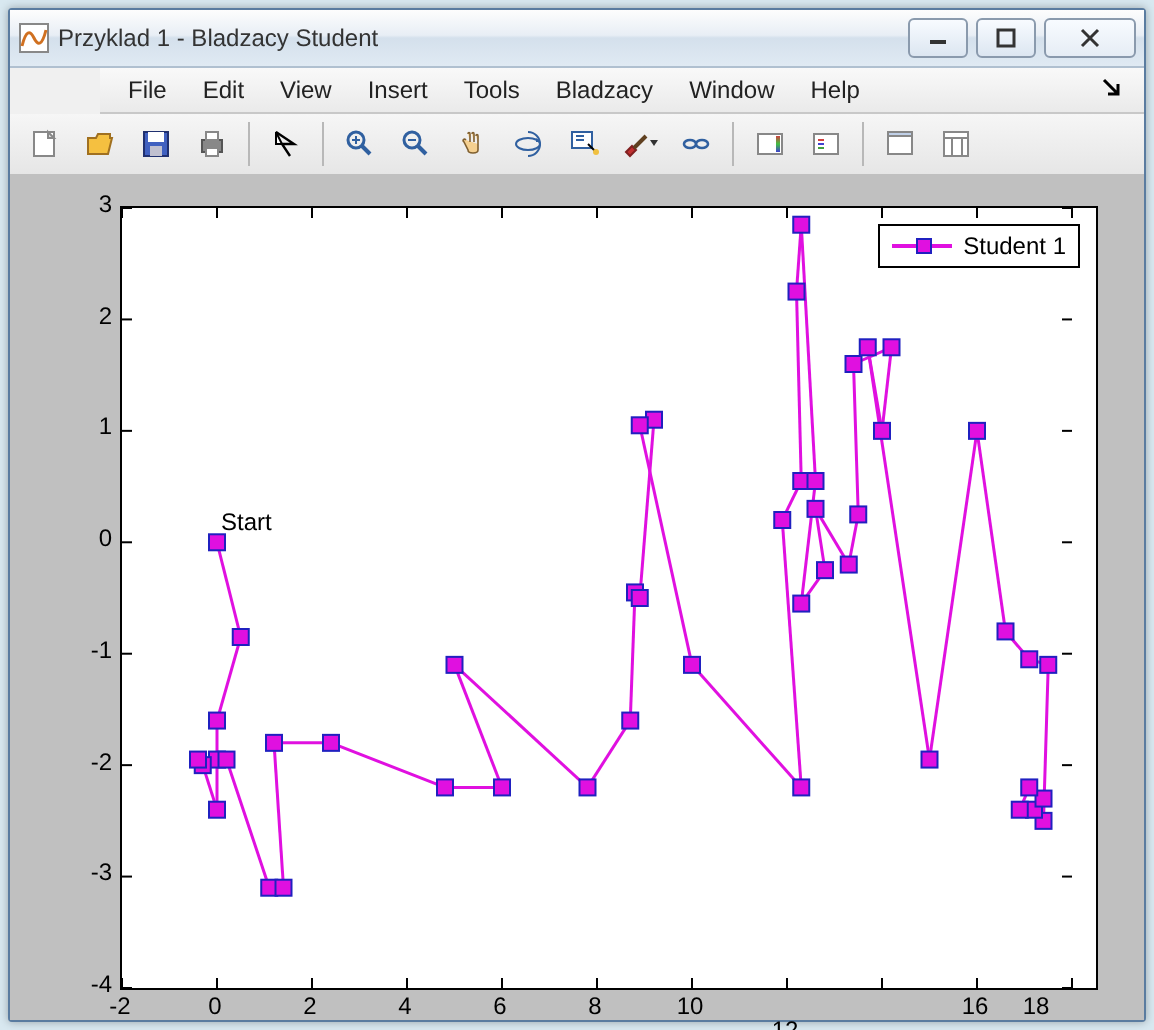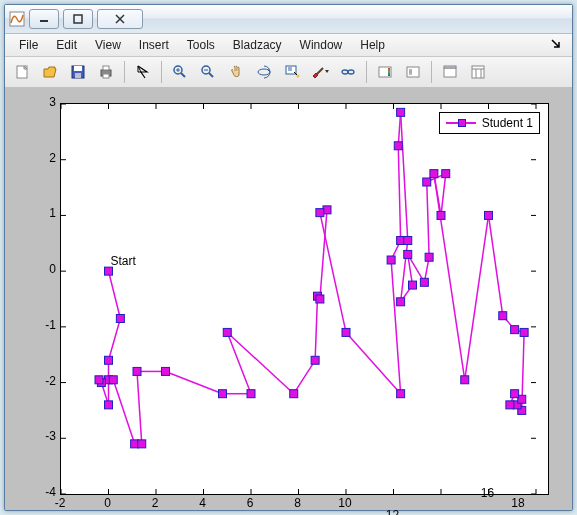--- a/index.html
+++ b/index.html
@@ -57,20 +57,21 @@
   }
   .menubar {
     height: 22px;
     background: linear-gradient(to bottom, #f9f9f9, #eaeaea);
     border-bottom: 1px solid #c8c8c8;
     display: flex;
     align-items: center;
     padding: 0 6px;
     gap: 2px;
     position: relative;
+    margin-left: 45px;
   }
   .menu-item {
     padding: 2px 8px;
     color: #222;
   }
   .menu-spacer { flex: 1; }
   .menu-right {
     padding: 0 4px;
     color: #333;
   }
@@ -162,20 +163,21 @@
 
 <div class="window">
 
   <div class="titlebar">
     <span class="app-icon">
       <svg width="16" height="16" viewBox="0 0 16 16">
         <rect x="1" y="1" width="14" height="14" fill="#fff" stroke="#888"></rect>
         <path d="M2 12 C4 4 6 4 8 8 C10 12 12 12 14 4" stroke="#d07020" fill="none" stroke-width="1.5"></path>
       </svg>
     </span>
+    <span class="title">Przyklad 1 - Bladzacy Student</span>
     <div class="win-btns">
       <div class="win-btn">
         <svg width="10" height="10">
             <line x1="1" y1="7" x2="9" y2="7" stroke="#333" stroke-width="2"></line>
           </svg>
       </div>
       <div class="win-btn">
         <svg width="10" height="10">
             <rect x="1" y="1" width="8" height="8" fill="none" stroke="#333" stroke-width="1.5"></rect>
           </svg>
@@ -481,17 +483,17 @@
       <div class="axis-label" style="right: 495px; left: 23px; width: 28px; text-align: right; top: 7px;">3</div>
       <div class="axis-label" style="left: 55px; top: 408px; transform: translateX(-50%);">-2</div>
       <div class="axis-label" style="left: 102.5px; top: 408px; transform: translateX(-50%);">0</div>
       <div class="axis-label" style="left: 150px; top: 408px; transform: translateX(-50%);">2</div>
       <div class="axis-label" style="left: 197.5px; top: 408px; transform: translateX(-50%);">4</div>
       <div class="axis-label" style="left: 245px; top: 408px; transform: translateX(-50%);">6</div>
       <div class="axis-label" style="left: 292.5px; top: 408px; transform: translateX(-50%);">8</div>
       <div class="axis-label" style="left: 340px; top: 408px; transform: translateX(-50%); text-align: center;">10</div>
       <div class="axis-label" style="left: 387.5px; top: 388px; transform: translateX(-50%); margin-top: 32px;">12</div>
       <div class="axis-label" style="left: 435px; top: 408px; transform: translateX(-50%); margin-top: 26px;">14</div>
-      <div class="axis-label" style="left: 482.5px; top: 398px; transform: translateX(-50%); text-align: right;">16</div>
+      <div class="axis-label" style="left: 482.5px; top: 408px; transform: translateX(-50%); text-align: right;">16</div>
       <div class="axis-label" style="left: 513px; top: 408px; transform: translateX(-50%);">18</div>
     </div>
 
 </div>
 
 </body></html>

